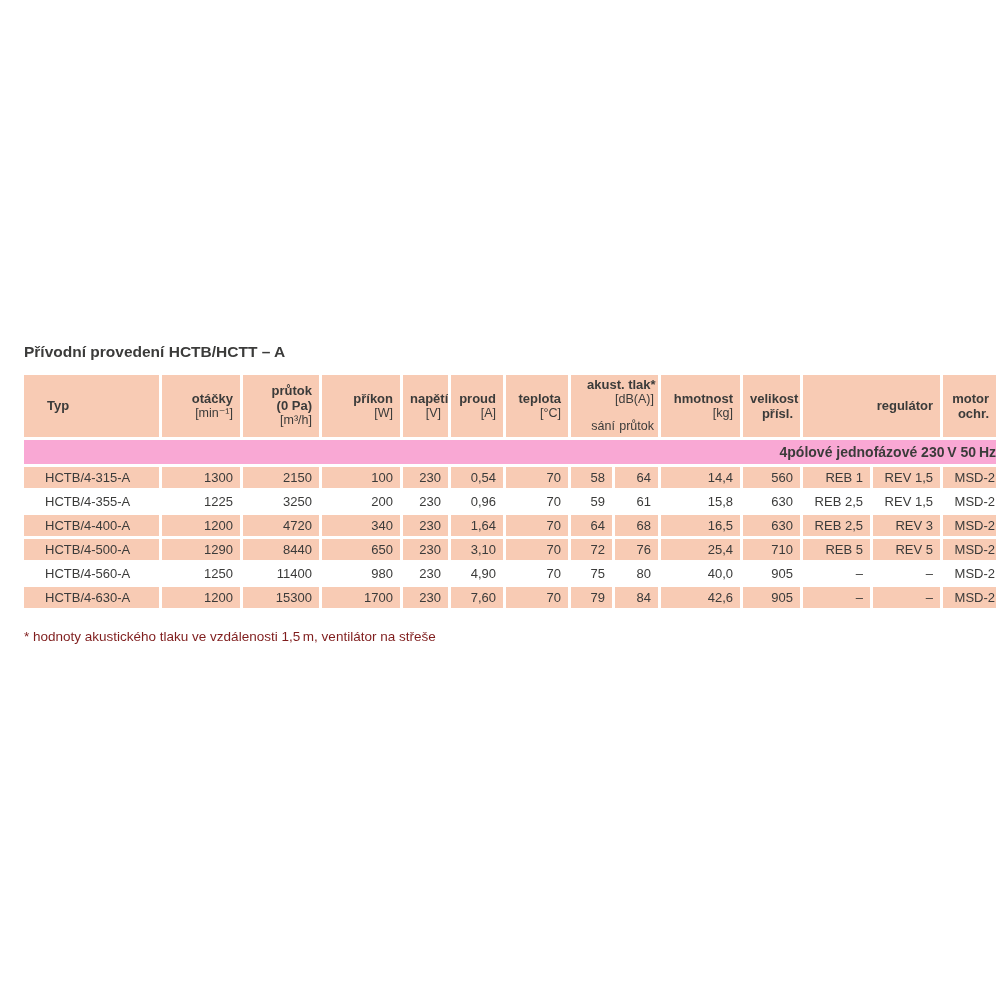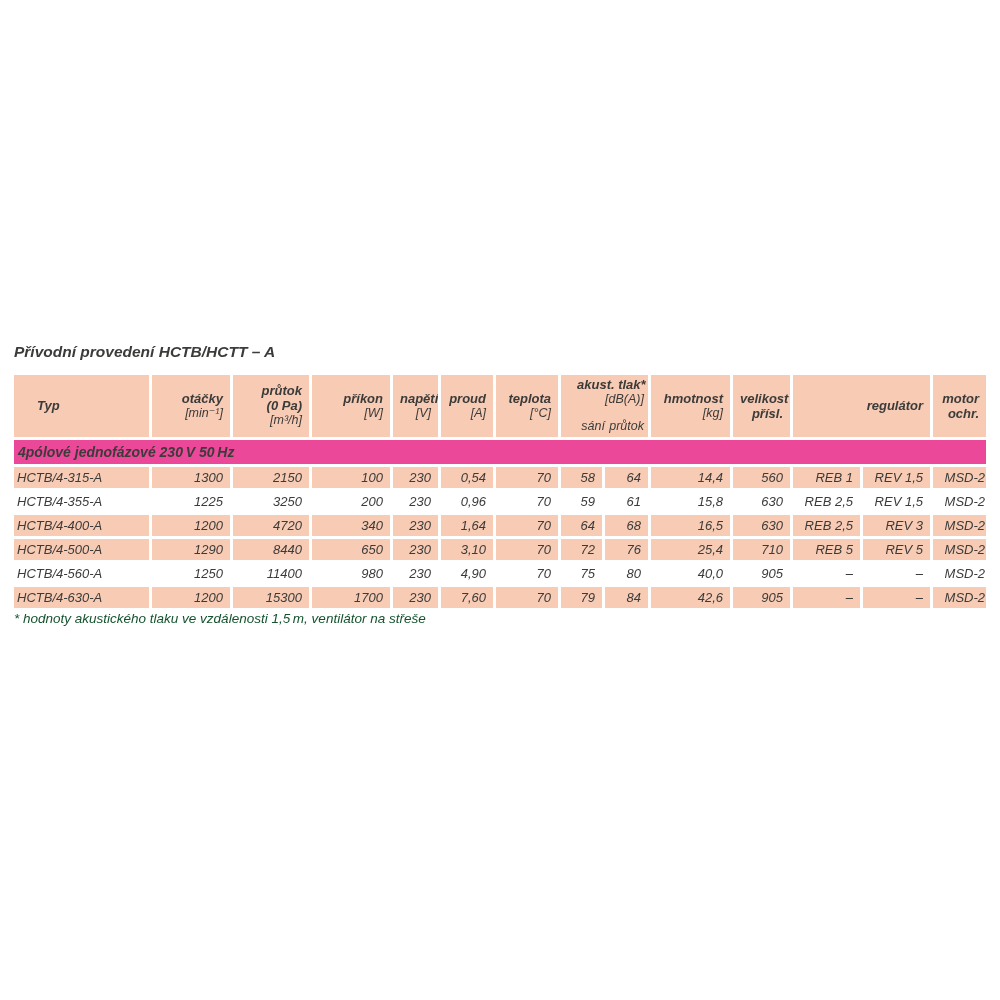--- a/index.html
+++ b/index.html
@@ -1,47 +1,47 @@
 <!DOCTYPE html>
 <html><head>
 <meta charset="utf-8">
 <style>
   html,body{margin:0;padding:0;}
   body{
     width:1000px;height:1000px;background:#ffffff;
     font-family:"Liberation Sans","DejaVu Sans",sans-serif;
     color:#3b3b3a;position:relative;overflow:hidden;
   }
-  .page{position:absolute;top:343px;left:14px;width:972px;font-style:italic;}
+  .page{position:absolute;top:343px;left:24px;width:972px;}
   .title{font-size:15.5px;font-weight:bold;line-height:17px;margin:0 0 12px 0;color:#3b3b3a;}
   table{
     border-collapse:separate;border-spacing:3px;table-layout:fixed;
     width:978px;margin-left:-3px;
   }
   th,td{padding:0;font-size:13px;color:#3b3b3a;overflow:hidden;white-space:nowrap;}
   thead th{
     background:#f8cbb4;font-weight:bold;vertical-align:middle;
     height:50px;padding:2px 7px 3px 7px;text-align:right;line-height:15px;
   }
   thead th.left{text-align:left;padding-left:23px;}
   thead th.akust{padding-right:4px;padding-left:16px;}
   .hl{font-weight:bold;}
   .hu{font-weight:normal;font-size:12.5px;}
   .hsub{display:flex;font-weight:normal;font-size:12.5px;margin-top:12px;}
   .hsub span{flex:1;text-align:center;}
   tr.section td{
-    background:#ec4899;font-weight:bold;font-size:14px;text-align:left;
+    background:#f9a8d4;font-weight:bold;font-size:14px;text-align:right;
     height:24px;vertical-align:middle;padding-left:4px;
   }
   tbody td{height:21px;vertical-align:middle;background:#ffffff;}
   tr.hl-row td{background:#f8cbb4;}
-  td.typ{text-align:left;padding-left:3px;}
+  td.typ{text-align:left;padding-left:21px;}
   td.num{text-align:right;padding-right:7px;}
   td.mot{text-align:right;padding-right:1px;}
-  .footnote{font-size:13.5px;margin-top:0;color:#14532d;}
+  .footnote{font-size:13.5px;margin-top:18px;color:#7f1d1d;}
 </style>
 </head>
 <body>
 
 <div class="page">
   <p class="title">Přívodní provedení HCTB/HCTT – A</p>
 
   <table>
     <colgroup>
       <col style="width:135px">

